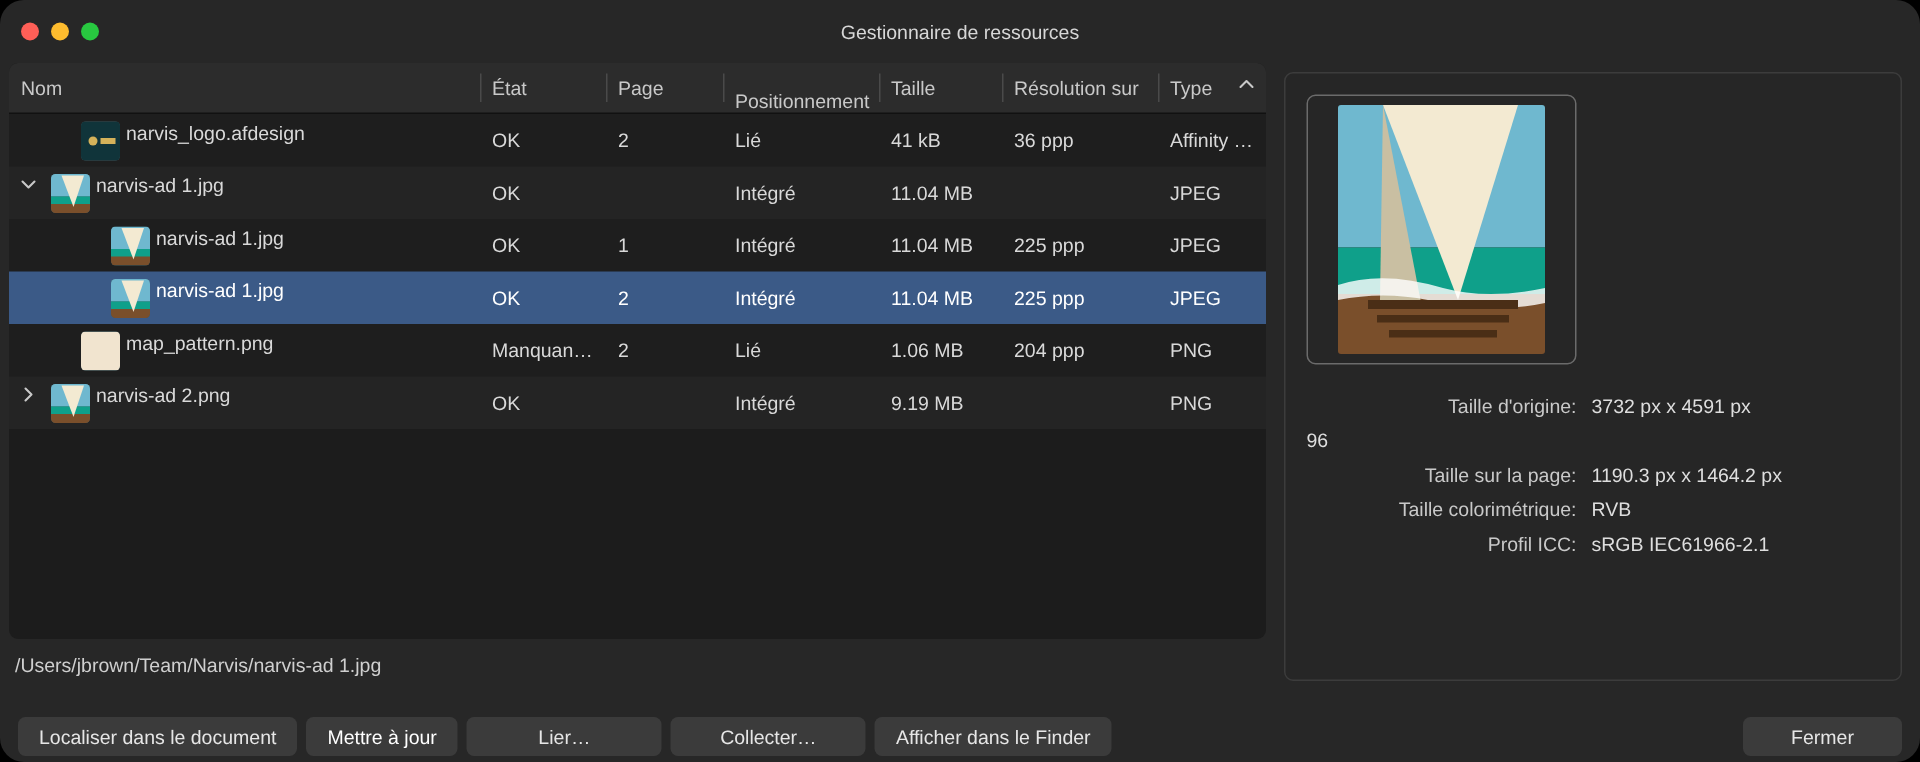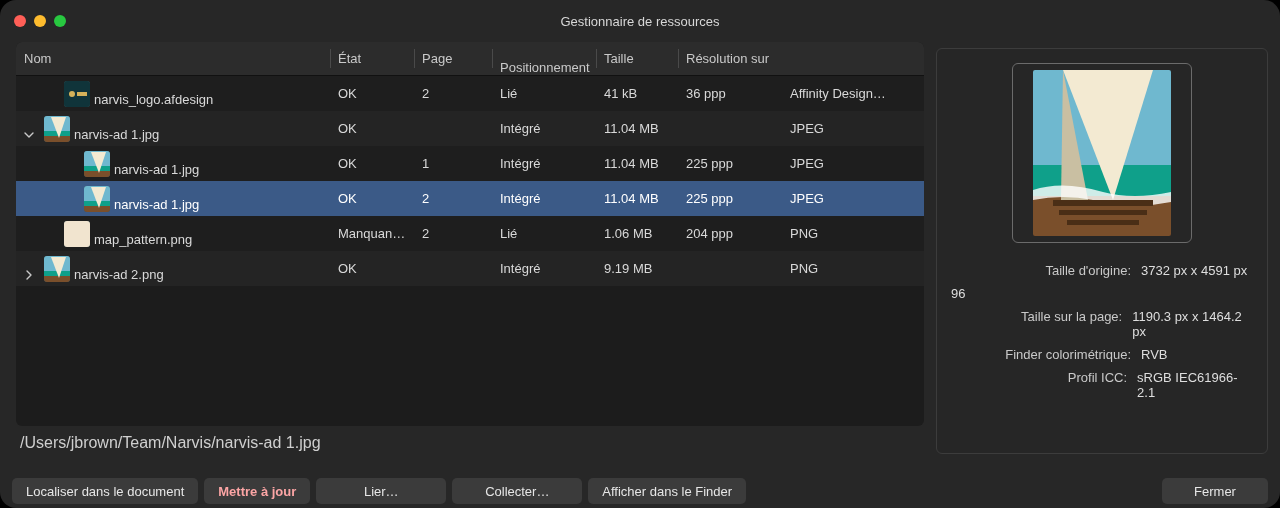--- a/index.html
+++ b/index.html
@@ -20,21 +20,21 @@
   .tl-close { background: #ff5f57; }
   .tl-min   { background: #febc2e; }
   .tl-max   { background: #28c840; }
   .titlebar .title {
     position: absolute; left: 0; right: 0; text-align: center;
     color: #d7d7d7; font-size: 13px; pointer-events: none;
   }
   .body {
     flex: 1; display: flex; gap: 12px; padding: 0 12px 0 0;
   }
-  .left { flex: 1; display: flex; flex-direction: column; min-width: 0; padding-left: 16px; }
+  .left { flex: 1; display: flex; flex-direction: column; min-width: 0; padding-left: 6px; }
   .table {
     background: #1c1c1c; border-radius: 6px; overflow: hidden;
     display: flex; flex-direction: column; flex: 1;
   }
   .thead { display: flex; background: #2c2c2c; height: 34px; align-items: center; font-size: 13px; color: #c9c9c9; border-bottom: 1px solid #111; }
   .th { padding: 0 8px; position: relative; display: flex; align-items: center; justify-content: space-between; height: 100%; }
   .th:not(:first-child)::before {
     content: ""; position: absolute; left: 0; top: 7px; bottom: 7px; width: 1px; background: #4a4a4a;
   }
   .col-name { width: 314px; padding-left: 8px; }
@@ -42,32 +42,32 @@
   .col-page { width: 78px; }
   .col-pos  { width: 104px; align-items: flex-end; }
   .col-size { width: 82px; }
   .col-res  { width: 104px; }
   .col-type { width: 108px; flex: 1; }
   .tbody { flex: 1; overflow: hidden; }
   .row { display: flex; align-items: center; height: 35px; font-size: 13px; color: #d9d9d9; background: #1e1e1e; }
   .row.alt { background: #242424; }
   .row.sel { background: #3b5a87; color: #fff; }
   .cell { padding: 0 8px; overflow: hidden; white-space: nowrap; text-overflow: ellipsis; }
-  .namecell { display: flex; align-items: flex-end; gap: 4px; width: 314px; padding-left: 6px; }
+  .namecell { display: flex; align-items: flex-start; gap: 4px; width: 314px; padding-left: 6px; }
   .disclosure { width: 14px; height: 14px; display: inline-flex; align-items: center; justify-content: center; color: #bdbdbd; font-size: 10px; flex: none; }
   .indent { display: inline-block; flex: none; }
   .thumb { width: 26px; height: 26px; border-radius: 3px; background: #3a5a60; flex: none; display: inline-flex; align-items: center; justify-content: center; overflow: hidden; }
   .thumb svg { width: 100%; height: 100%; }
   .sort-ind { font-size: 10px; color: #c9c9c9; }
-  .pathbar { height: 34px; display: flex; align-items: center; font-size: 16px; color: #cfcfcf; padding-left: 4px; }
+  .pathbar { height: 34px; display: flex; align-items: center; font-size: 13px; color: #cfcfcf; padding-left: 4px; }
   .right {
-    width: 332px; flex: none;
+    width: 412px; flex: none;
     border: 1px solid #3c3c3c; border-radius: 6px;
     background: #262626; padding: 14px 14px 10px 14px;
-    display: flex; flex-direction: column; align-items: center;
+    display: flex; flex-direction: column; align-items: flex-start;
     margin-top: 6px; margin-bottom: 6px;
   }
   .preview-frame {
     width: 180px; height: 180px; border: 1px solid #6b6b6b; border-radius: 6px;
     display: flex; align-items: center; justify-content: center; padding: 6px;
   }
   .preview-img { width: 138px; height: 166px; border-radius: 2px; overflow: hidden; }
   .meta { margin-top: 20px; width: 100%; display: flex; flex-direction: column; gap: 8px; font-size: 13px; }
   .meta-row { display: flex; gap: 10px; }
   .meta-row .label { width: 180px; text-align: right; color: #c9c9c9; }
@@ -76,21 +76,21 @@
     height: 48px; display: flex; align-items: center; justify-content: space-between;
     padding: 0 12px 10px 12px;
   }
   .btn-row-left { display: flex; gap: 6px; }
   .btn {
     height: 26px; background: #3b3b3b; color: #e6e6e6; font-size: 13px;
     border: none; border-radius: 5px; padding: 0 16px; min-width: 130px;
     display: inline-flex; align-items: center; justify-content: center; cursor: default; margin-top: 24px;
   }
   .btn.small { min-width: auto; padding: 0 14px; }
-  .btn.disabled { color: #fca5a5; font-weight: bold; }
+  .btn.disabled { color: #ffffff; }
   .btn.close { min-width: 106px; }
 </style>
 </head>
 <body>
 
 <div class="window">
 
   <div class="titlebar">
     <div class="traffic">
       <span class="tl-close"></span>
@@ -115,20 +115,28 @@
             </div>
           <div class="th col-pos">
               <span>Positionnement</span>
             </div>
           <div class="th col-size">
               <span>Taille</span>
             </div>
           <div class="th col-res">
               <span>Résolution sur</span>
             </div>
+          <div class="th col-type">
+            <span>Type</span>
+            <span class="sort-ind">
+              <svg width="10" height="10" viewBox="0 0 10 10">
+                  <path d="M1 6 L5 2 L9 6" stroke="#c9c9c9" stroke-width="1.4" fill="none" stroke-linecap="round" stroke-linejoin="round"></path>
+                </svg>
+            </span>
+          </div>
         </div>
         <div class="tbody" id="tbody">
             <div class="row">
               <div class="namecell">
                 <span class="disclosure"></span>
                 <span class="indent" style="width: 20px;"></span>
                 <span class="thumb">
                   <svg viewBox="0 0 26 26">
                     <rect width="26" height="26" fill="#10343a"></rect>
                     <circle cx="8" cy="13" r="3" fill="#d4b25a"></circle>
@@ -281,21 +289,21 @@
             <div class="value">3732 px x 4591 px</div>
           </div>
         <div class="meta-row">
             <div class="value">96</div>
           </div>
         <div class="meta-row">
             <div class="label">Taille sur la page:</div>
             <div class="value">1190.3 px x 1464.2 px</div>
           </div>
         <div class="meta-row">
-            <div class="label">Finder colorimétrique:</div>
+            <div class="label">Taille colorimétrique:</div>
             <div class="value">RVB</div>
           </div>
         <div class="meta-row">
             <div class="label">Profil ICC:</div>
             <div class="value">sRGB IEC61966-2.1</div>
           </div>
       </div>
     </div>
   </div>
 

